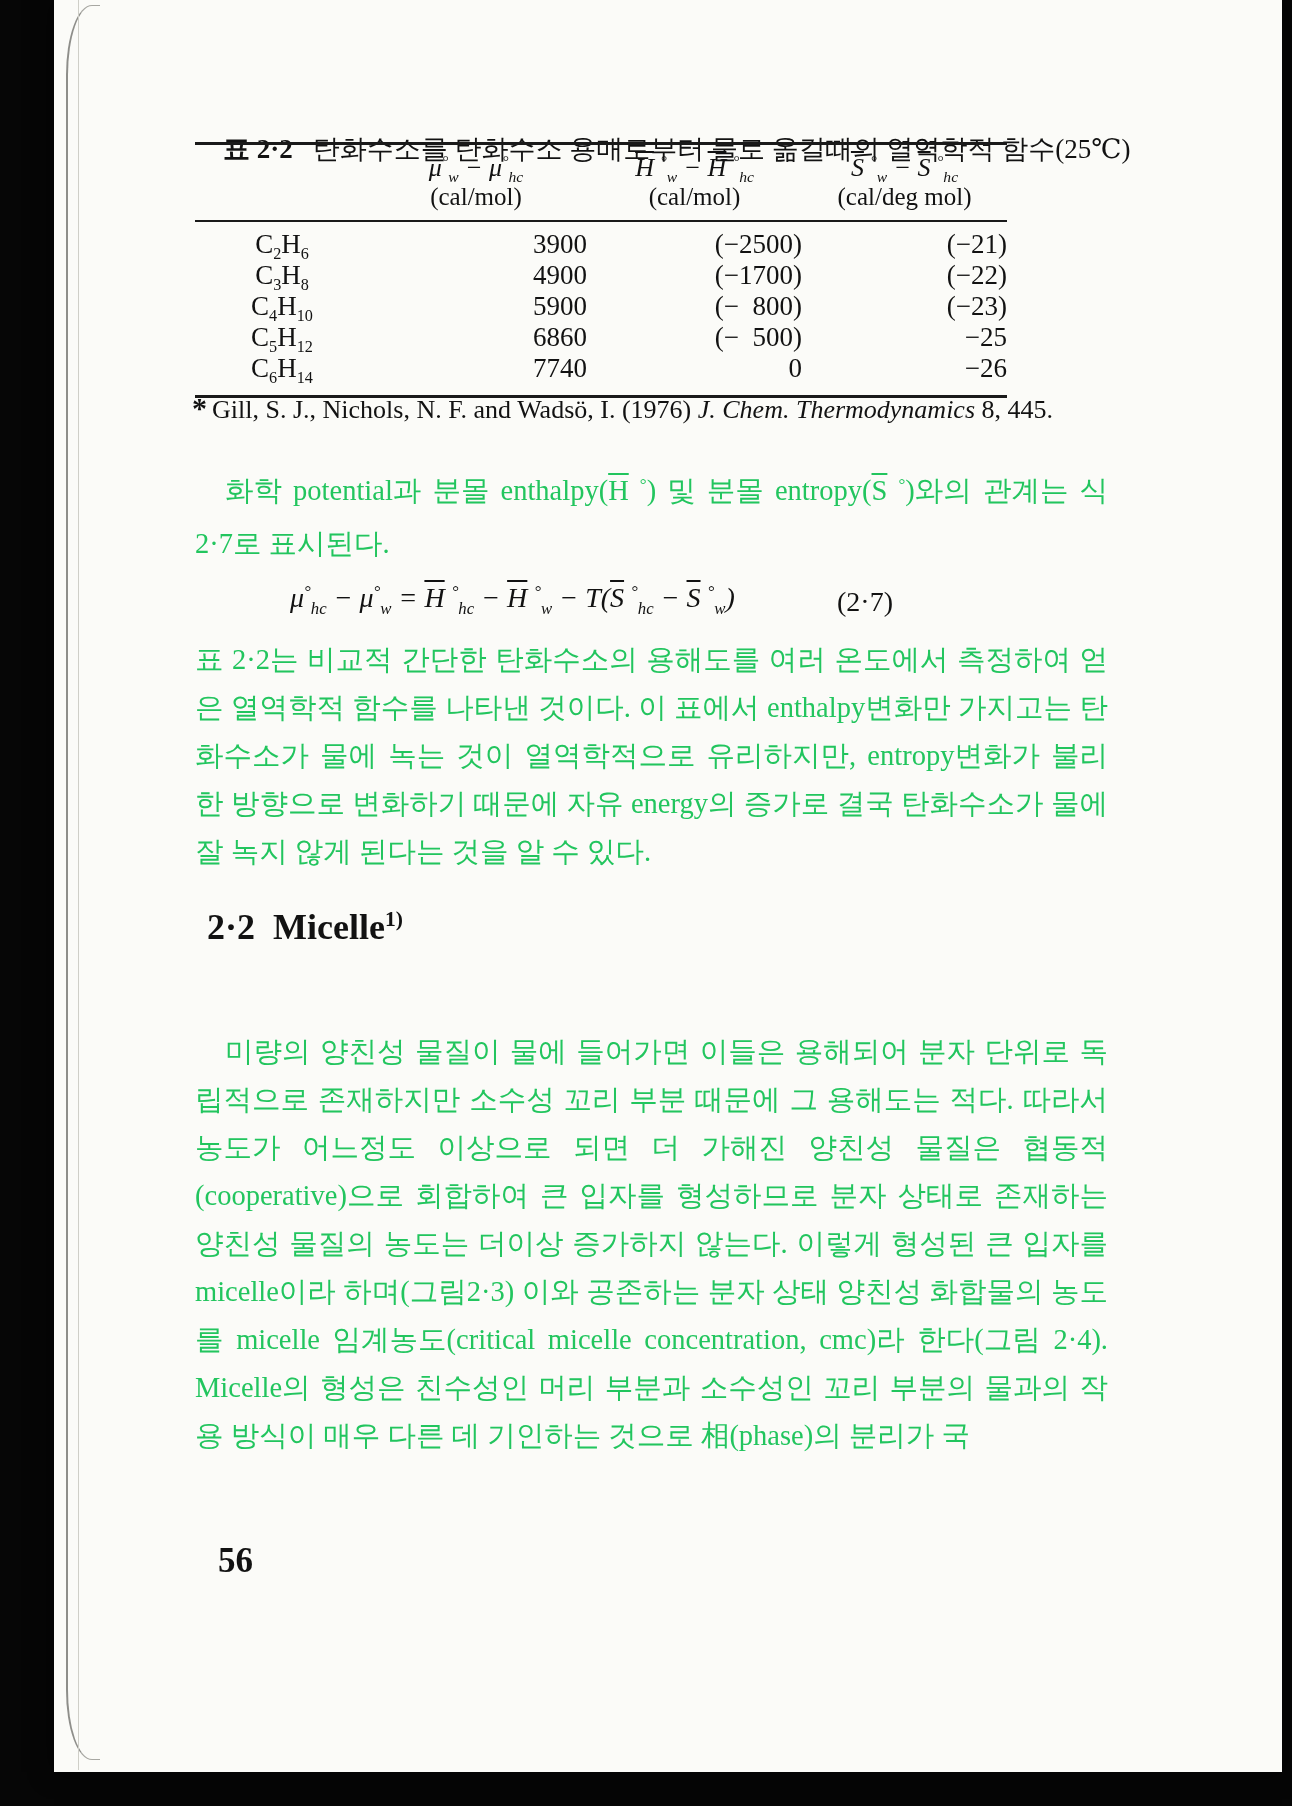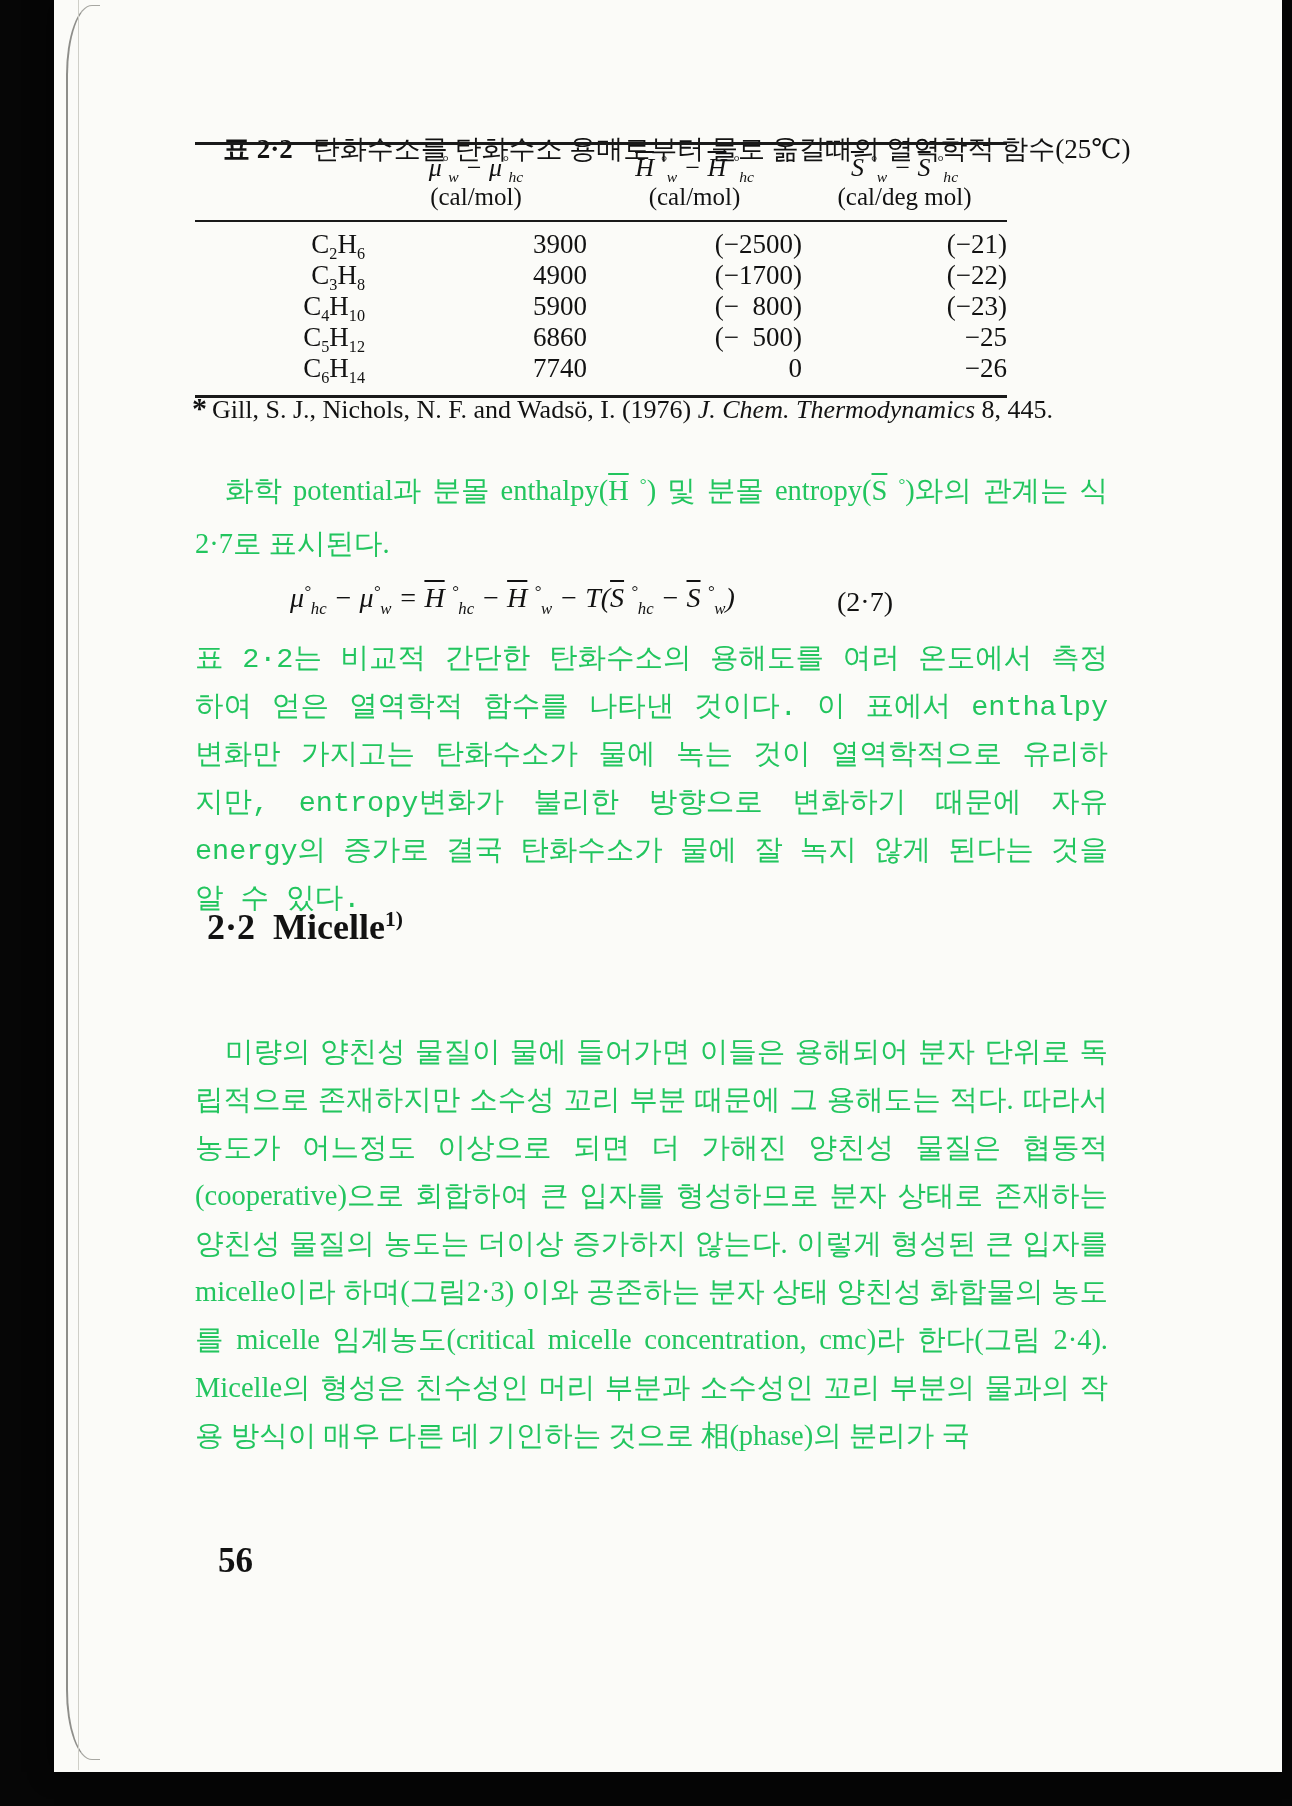--- a/index.html
+++ b/index.html
@@ -54,38 +54,38 @@
   }
   .th { text-align: center; }
   .th .sym  { font-style: italic; font-size: 26px; line-height: 31px; }
   .th .unit { font-size: 25px; line-height: 28px; }
   .t-body { padding: 7px 0 11px; }
   .t-row {
     display: grid; grid-template-columns: 170px 222px 215px 205px;
     height: 31px; line-height: 31px; font-size: 27px;
   }
   .t-cell { white-space: pre; }
-  .t-cell.c0 { text-align: right; padding-left: 4px; }
+  .t-cell.c0 { text-align: center; padding-left: 4px; }
   .t-cell.c1, .t-cell.c2, .t-cell.c3 { text-align: right; }
 
   .footnote {
     position: absolute; left: 192px; top: 392px; width: 900px;
     font-size: 26px; line-height: 32px;
   }
   .fn-marker { font-size: 30px; margin-right: 5px; font-weight: bold; }
   .fn-journal { font-style: italic; }
 
   
   .para {
     position: absolute; left: 195px; width: 913px; margin: 0;
     font-size: 28.5px; line-height: 48px;
     text-align: justify; color: #22c55e;
   }
   .p1 { top: 464px; line-height: 53px; text-indent: 30px; }
-  .p2 { top: 636px; font-family: Liberation Mono, monospace; }
+  .p2 { top: 636px; }
   .p3 { top: 1028px; text-indent: 30px; }
 
   .equation {
     position: absolute; left: 195px; top: 580px; width: 913px;
     font-size: 28px; line-height: 1.25;
   }
   .eq-expr { font-style: italic; margin-left: 95px; }
   .eq-num  { position: absolute; left: 642px; top: 4px; font-style: normal; }
 
   .heading {

